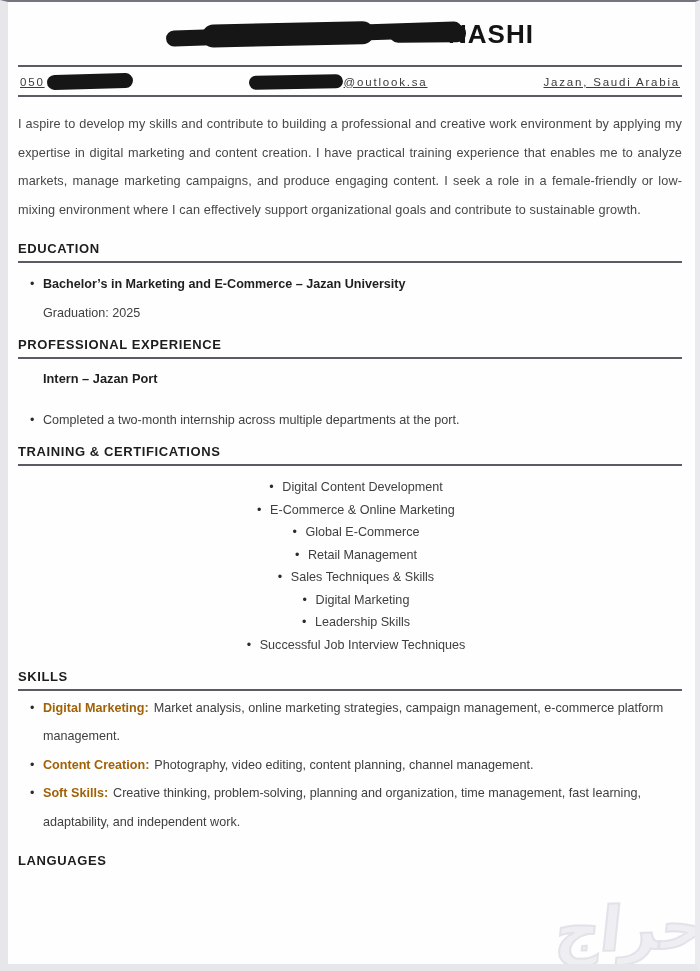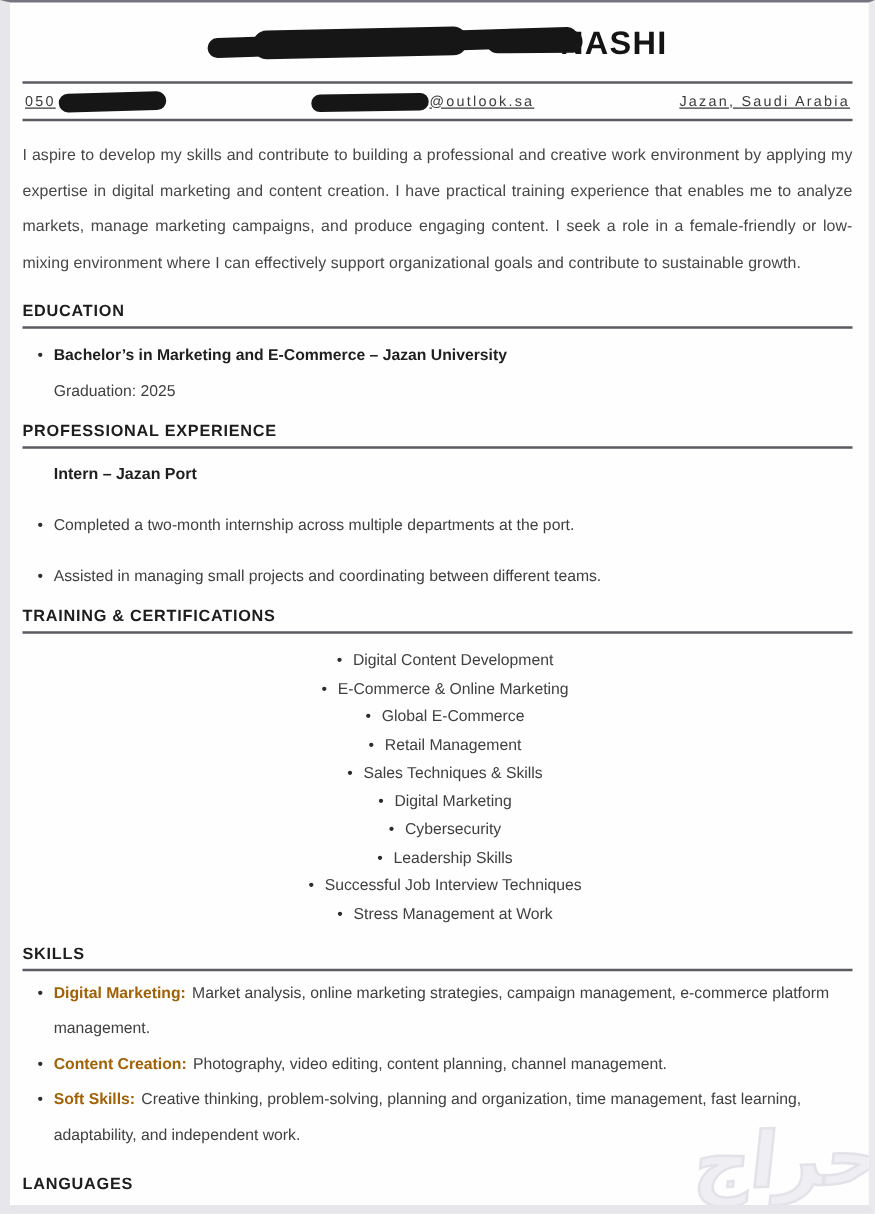--- a/index.html
+++ b/index.html
@@ -105,23 +105,20 @@
     <section>
       <h2 class="section-title">PROFESSIONAL EXPERIENCE</h2>
       <hr class="rule">
       <div class="role-line bold">Intern – Jazan Port</div>
       <div class="exp-list">
 
           <div class="li">
             <span>Completed a two-month internship across multiple departments at the port.</span>
           </div>
 
-          <div class="li">
-            <span>Assisted in managing small projects and coordinating between different teams.</span>
-          </div>
         </div>
     </section>
 
     <section>
       <h2 class="section-title">TRAINING &amp; CERTIFICATIONS</h2>
       <hr class="rule">
       <div class="train-list">
 
           <div class="li">
             <span>Digital Content Development</span>
@@ -141,35 +138,29 @@
 
           <div class="li">
             <span>Sales Techniques &amp; Skills</span>
           </div>
 
           <div class="li">
             <span>Digital Marketing</span>
           </div>
 
 
-          <div class="li">
-            <span>Cybersecurity</span>
-          </div>
 
           <div class="li">
             <span>Leadership Skills</span>
           </div>
 
           <div class="li">
             <span>Successful Job Interview Techniques</span>
           </div>
 
-          <div class="li">
-            <span>Stress Management at Work</span>
-          </div>
         </div>
     </section>
 
     <section>
       <h2 class="section-title">SKILLS</h2>
       <hr class="rule">
       <div class="skill-list">
 
           <div class="li">
             <span><span class="li-label">Digital Marketing:</span><span>Market analysis, online marketing strategies, campaign management, e-commerce platform management.</span></span>

